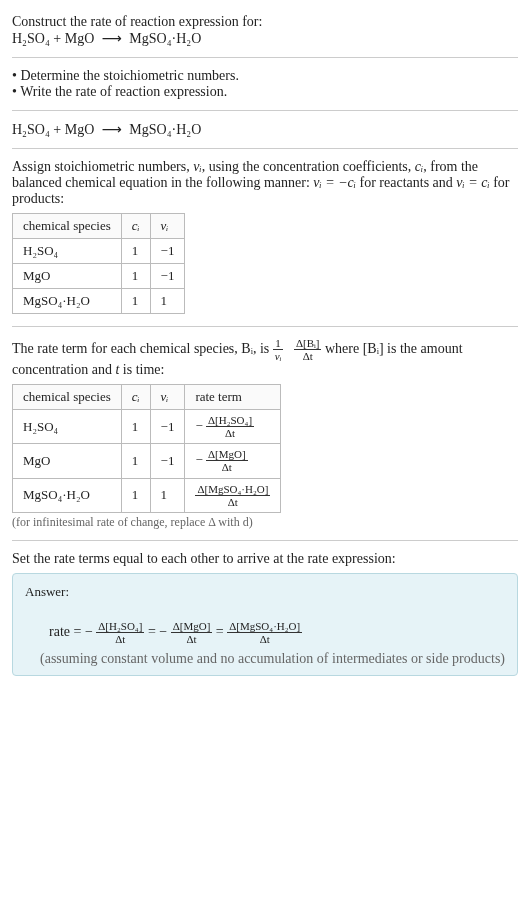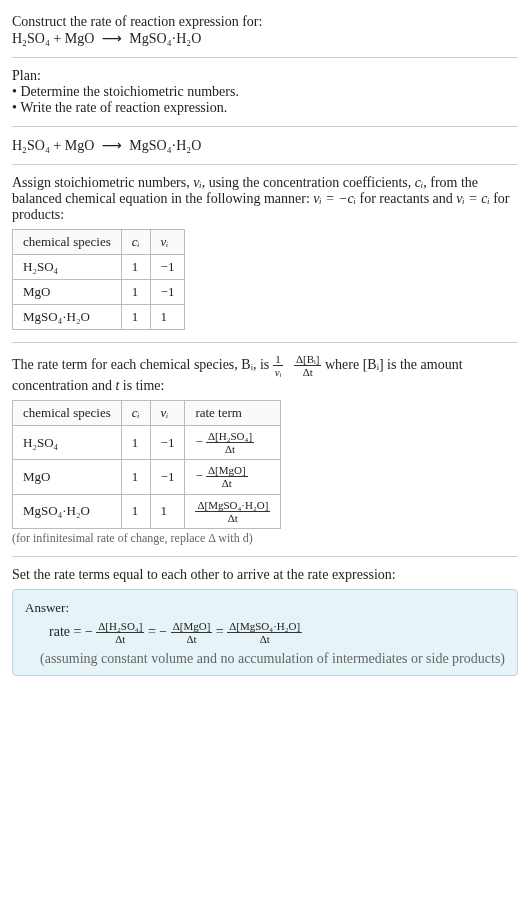--- a/index.html
+++ b/index.html
@@ -61,21 +61,21 @@
   }
   .answer-box {
     background: #e6f3f7;
     border: 1px solid #b8d8e0;
     border-radius: 4px;
     padding: 10px 12px 8px 12px;
     margin-top: 6px;
   }
   .answer-box .ans-label {
     font-size: 13px;
-    margin-bottom: 4px;
+    margin-bottom: 20px;
   }
   .answer-box .ans-note {
     font-size: 14px;
     color: #666;
     margin-top: 6px;
     text-align: right;
   }
   .indent {
     padding-left: 24px;
   }
@@ -92,21 +92,20 @@
   <div class="formula">
     <span>H₂SO₄</span><span> + </span><span>MgO</span>
     <span class="arrow">⟶</span>
     <span>MgSO₄·H₂O</span>
   </div>
 </div>
 
 <hr class="divider">
 
 <div class="section">
-  <div>Plan:</div>
   <div>• Determine the stoichiometric numbers.</div>
   <div>• Write the rate of reaction expression.</div>
 </div>
 
 <hr class="divider">
 
 <div class="section">
   <div class="formula">
     <span>H₂SO₄</span><span> + </span><span>MgO</span>
     <span class="arrow">⟶</span>

